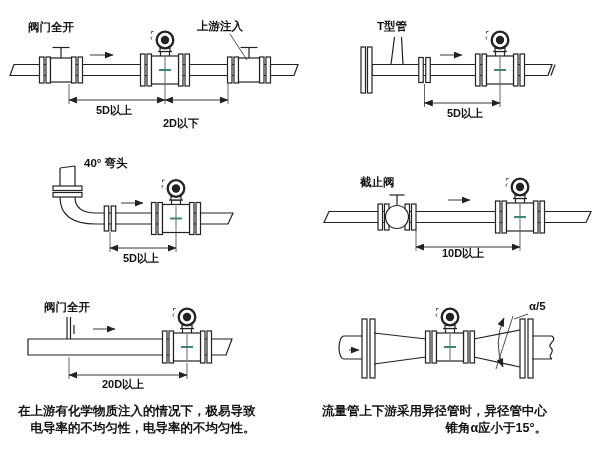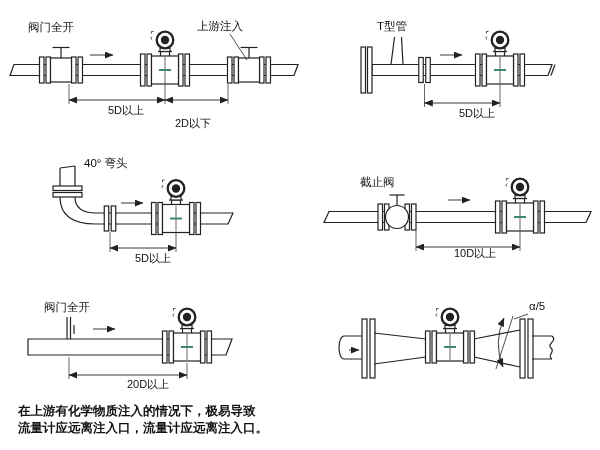--- a/index.html
+++ b/index.html
@@ -12,26 +12,26 @@
   
   .s  { stroke:var(--line); fill:none; stroke-width:1.2; }
   .f  { stroke:var(--line); fill:#ffffff; stroke-width:1.2; }
   .head { stroke:var(--line); fill:#ffffff; stroke-width:2.3; }
   .pupil{ fill:var(--line); stroke:none; }
   .tick { stroke:var(--tick); stroke-width:2; fill:none; }
   .hair { stroke:var(--line); stroke-width:0.7; fill:none; }
   .thin { stroke:var(--line); stroke-width:0.8; fill:none; }
   .diml { stroke:var(--line); stroke-width:0.9; fill:none; }
   
-  .lbl { position:absolute; font-weight:normal; font-size:11.5px; color:var(--text);
+  .lbl { position:absolute; font-weight:bold; font-size:11.5px; color:var(--text);
          white-space:nowrap; line-height:1; }
-  .ctr { transform:translateX(-50%);margin-left:12px; }
+  .ctr { transform:translateX(-50%); }
   .dimtxt { font-size:11px; }
   .cap { position:absolute; font-size:12.5px; font-weight:600; color:var(--text);
-         line-height:1.34; white-space:nowrap; }
+         line-height:1.34; white-space:nowrap;text-align:right; }
 </style>
 </head>
 <body>
 
 <div id="canvas">
 
 <svg id="art" width="600" height="450" viewBox="0 0 600 450">
   <defs>
     <marker id="ah" viewBox="0 0 10 8" refX="9.5" refY="4" markerWidth="9" markerHeight="7" markerUnits="userSpaceOnUse" orient="auto-start-reverse">
       <path d="M0,0 L10,4 L0,8 Z" fill="#222"></path>
@@ -169,22 +169,26 @@
 <div class="lbl" style="left:377px;top:21px">T型管</div>
 <div class="lbl ctr dimtxt" style="left:465px;top:108px">5D以上</div>
 
 <div class="lbl" style="left:84px;top:158px">40° 弯头</div>
 <div class="lbl ctr dimtxt" style="left:141px;top:253px">5D以上</div>
 
 <div class="lbl" style="left:360px;top:177px">截止阀</div>
 <div class="lbl ctr dimtxt" style="left:463px;top:248px">10D以上</div>
 
 <div class="lbl" style="left:44px;top:302px">阀门全开</div>
-<div class="lbl ctr dimtxt" style="left:136px;top:379px">20D以上</div>
+<div class="lbl ctr dimtxt" style="left:123px;top:379px">20D以上</div>
 
 <div class="lbl" style="left:529px;top:301px">α/5</div>
 
 <div class="cap" style="left:18px;top:403px">
   <div>在上游有化学物质注入的情况下，极易导致</div>
-  <div>流量计应远离注入口，流量计应远离注入口。</div>
+  <div>电导率的不均匀性，电导率的不均匀性。</div>
+</div>
+<div class="cap" style="left:322px;top:403px">
+  <div>流量管上下游采用异径管时，异径管中心</div>
+  <div>锥角α应小于15°。</div>
 </div>
 
 </div>
 
 </body></html>

